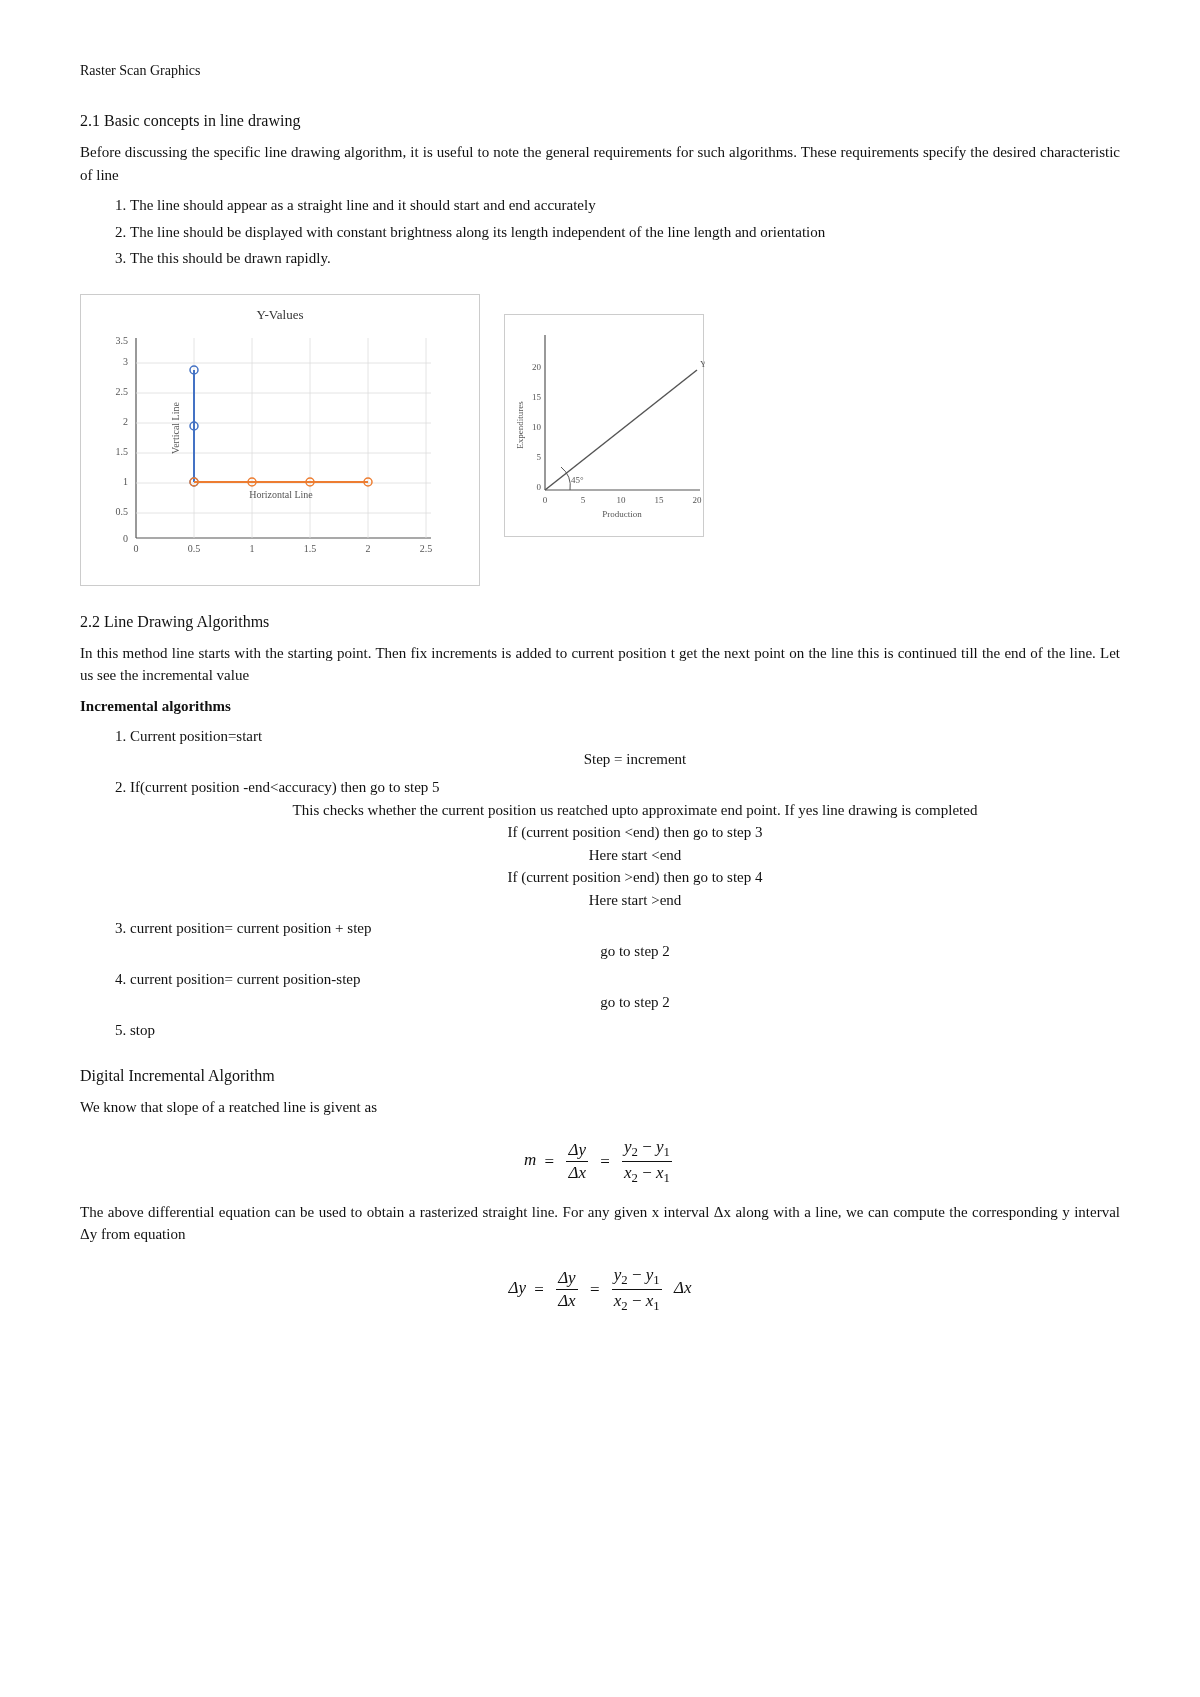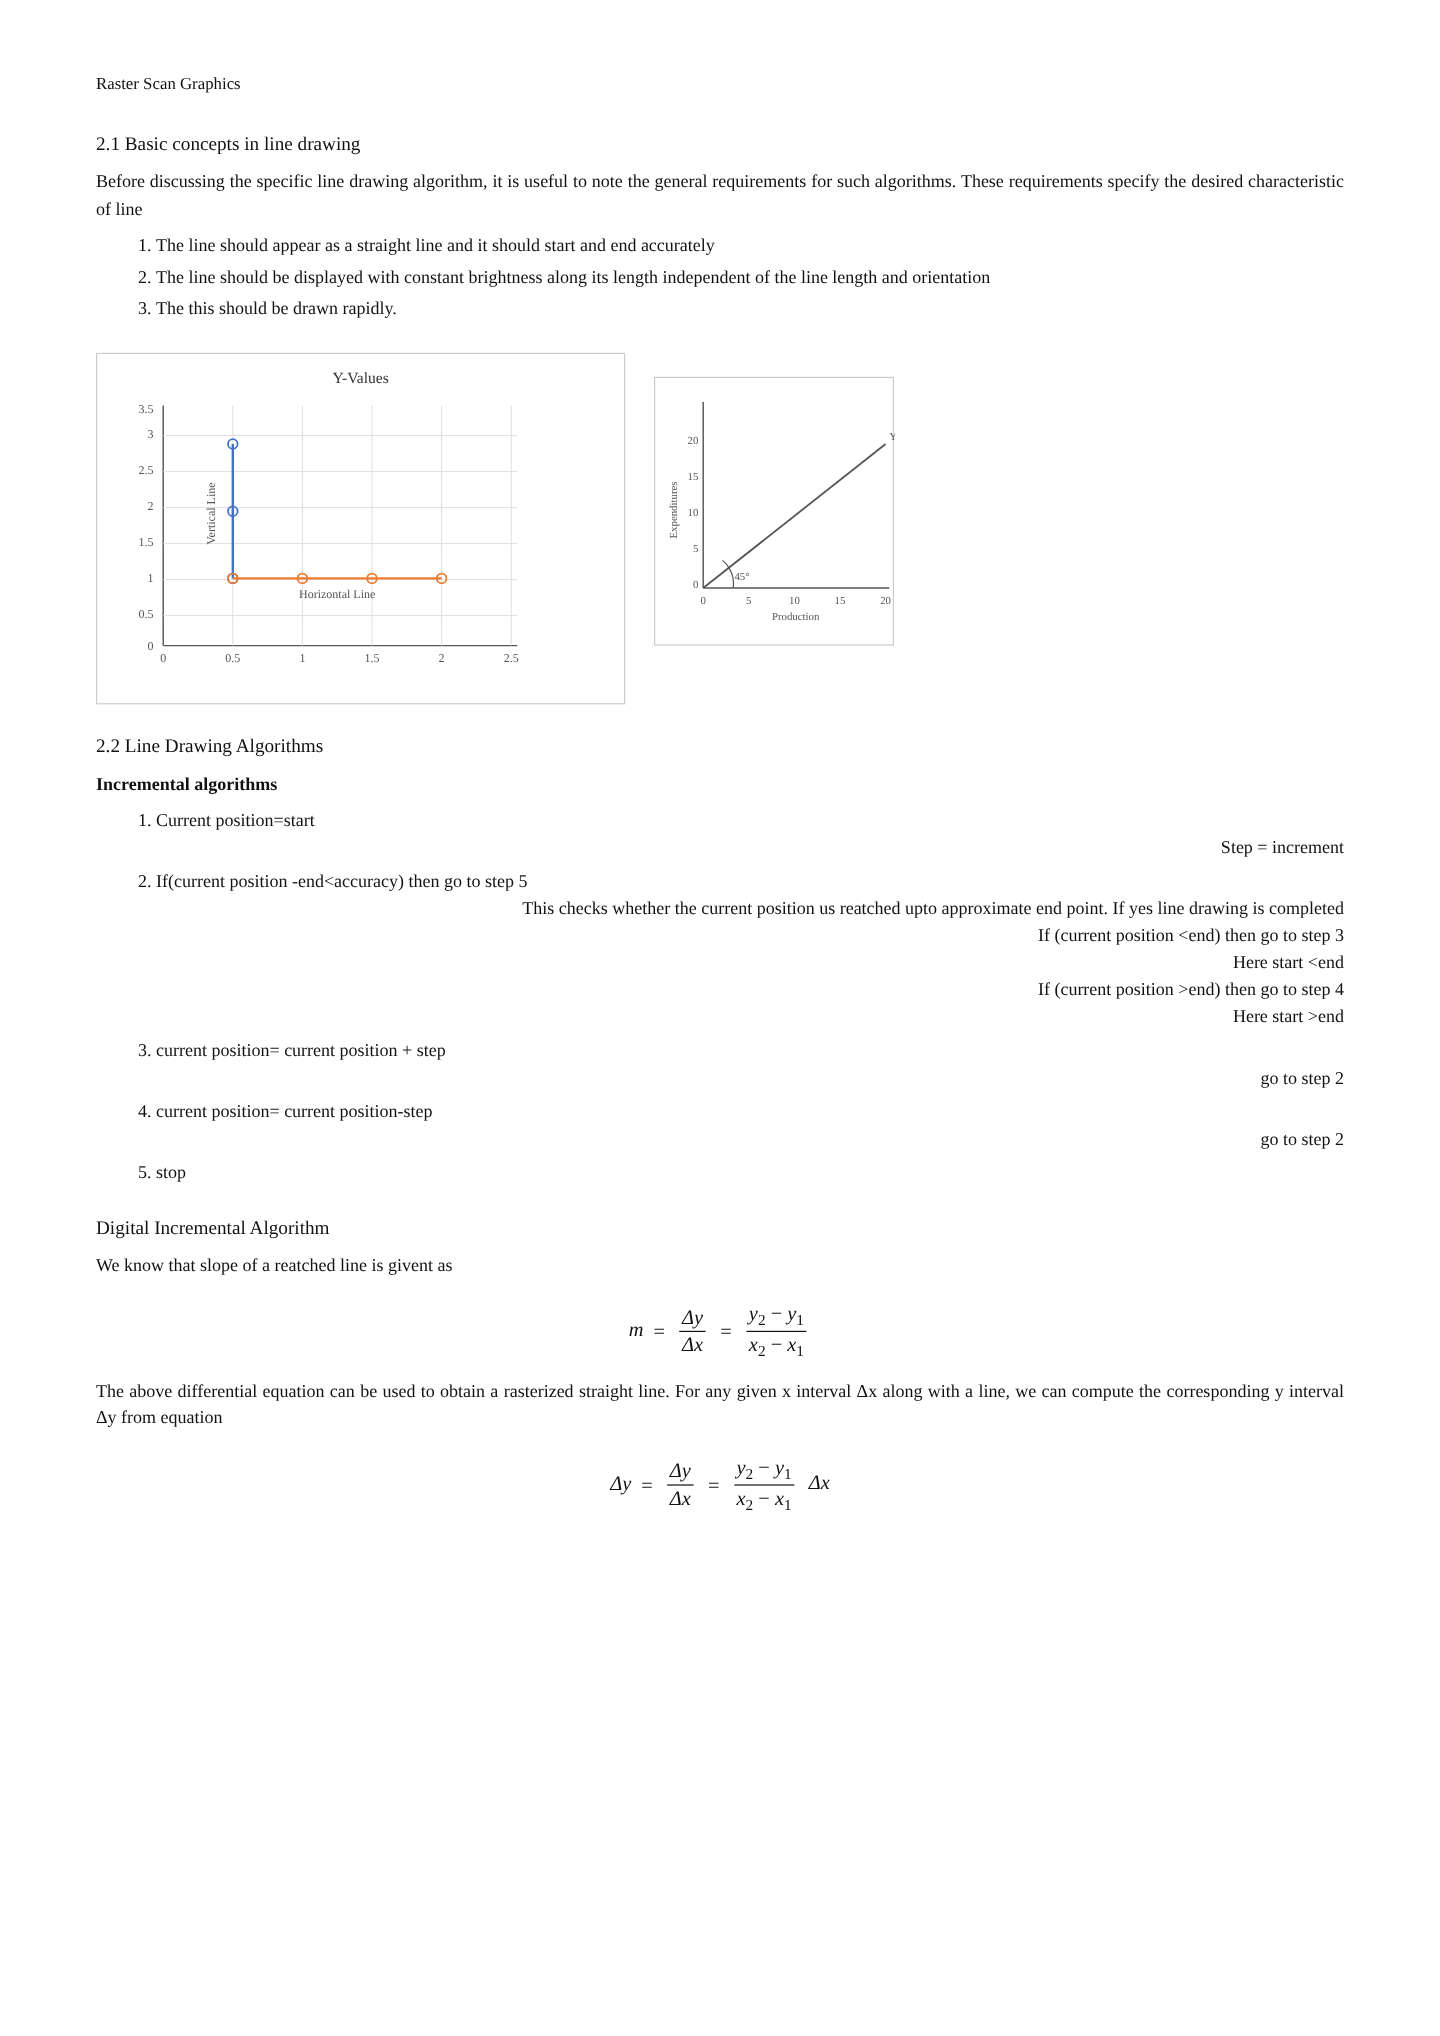--- a/index.html
+++ b/index.html
@@ -62,21 +62,21 @@
     }
     .algo-list {
       margin-left: 50px;
       margin-bottom: 20px;
     }
     .algo-list > li {
       margin-bottom: 6px;
     }
     .sub-text {
       margin-left: 20px;
-      text-align: right;
+      text-align: center;
     }
     .formula-block {
       text-align: center;
       margin: 18px 0 14px 0;
       font-size: 17px;
     }
     .fraction {
       display: inline-flex;
       flex-direction: column;
       align-items: center;
@@ -121,21 +121,21 @@
   <h2 class="section-heading">2.1 Basic concepts in line drawing</h2>
   <p>Before discussing the specific line drawing algorithm, it is useful to note the general requirements for such algorithms. These requirements specify the desired characteristic of line</p>
   <ol>
     <li>The line should appear as a straight line and it should start and end accurately</li>
     <li>The line should be displayed with constant brightness along its length independent of the line length and orientation</li>
     <li>The this should be drawn rapidly.</li>
   </ol>
 
   <div class="charts-row">
 
-    <div class="chart-container" style="width:441px;">
+    <div class="chart-container" style="width:400px;">
       <div class="chart-title">Y-Values</div>
       <svg width="360" height="240">
 
         <line x1="45" y1="10" x2="45" y2="210" stroke="#555" stroke-width="1.2"></line>
 
         <line x1="45" y1="210" x2="340" y2="210" stroke="#555" stroke-width="1.2"></line>
 
         <line x1="45" y1="185" x2="340" y2="185" stroke="#ddd" stroke-width="0.8"></line>
         <line x1="45" y1="155" x2="340" y2="155" stroke="#ddd" stroke-width="0.8"></line>
         <line x1="45" y1="125" x2="340" y2="125" stroke="#ddd" stroke-width="0.8"></line>
@@ -211,20 +211,21 @@
         <text x="56" y="158" font-size="9" fill="#555">45°</text>
 
         <text x="8" y="100" font-size="9" fill="#555" transform="rotate(-90, 8, 100)" text-anchor="middle">Expenditures</text>
 
         <text x="107" y="192" font-size="9" fill="#555" text-anchor="middle">Production</text>
       </svg>
     </div>
   </div>
 
   <h2 class="section-heading">2.2 Line Drawing Algorithms</h2>
+  <p>In this method line starts with the starting point. Then fix increments is added to current position t get the next point on the line this is continued till the end of the line. Let us see the incremental value</p>
   <p><span class="bold-inline">Incremental algorithms</span></p>
 
   <ol class="algo-list">
     <li>
       <span>Current position=start</span>
       <div class="sub-text">
         <span>Step = increment</span>
       </div>
     </li>
     <li>

